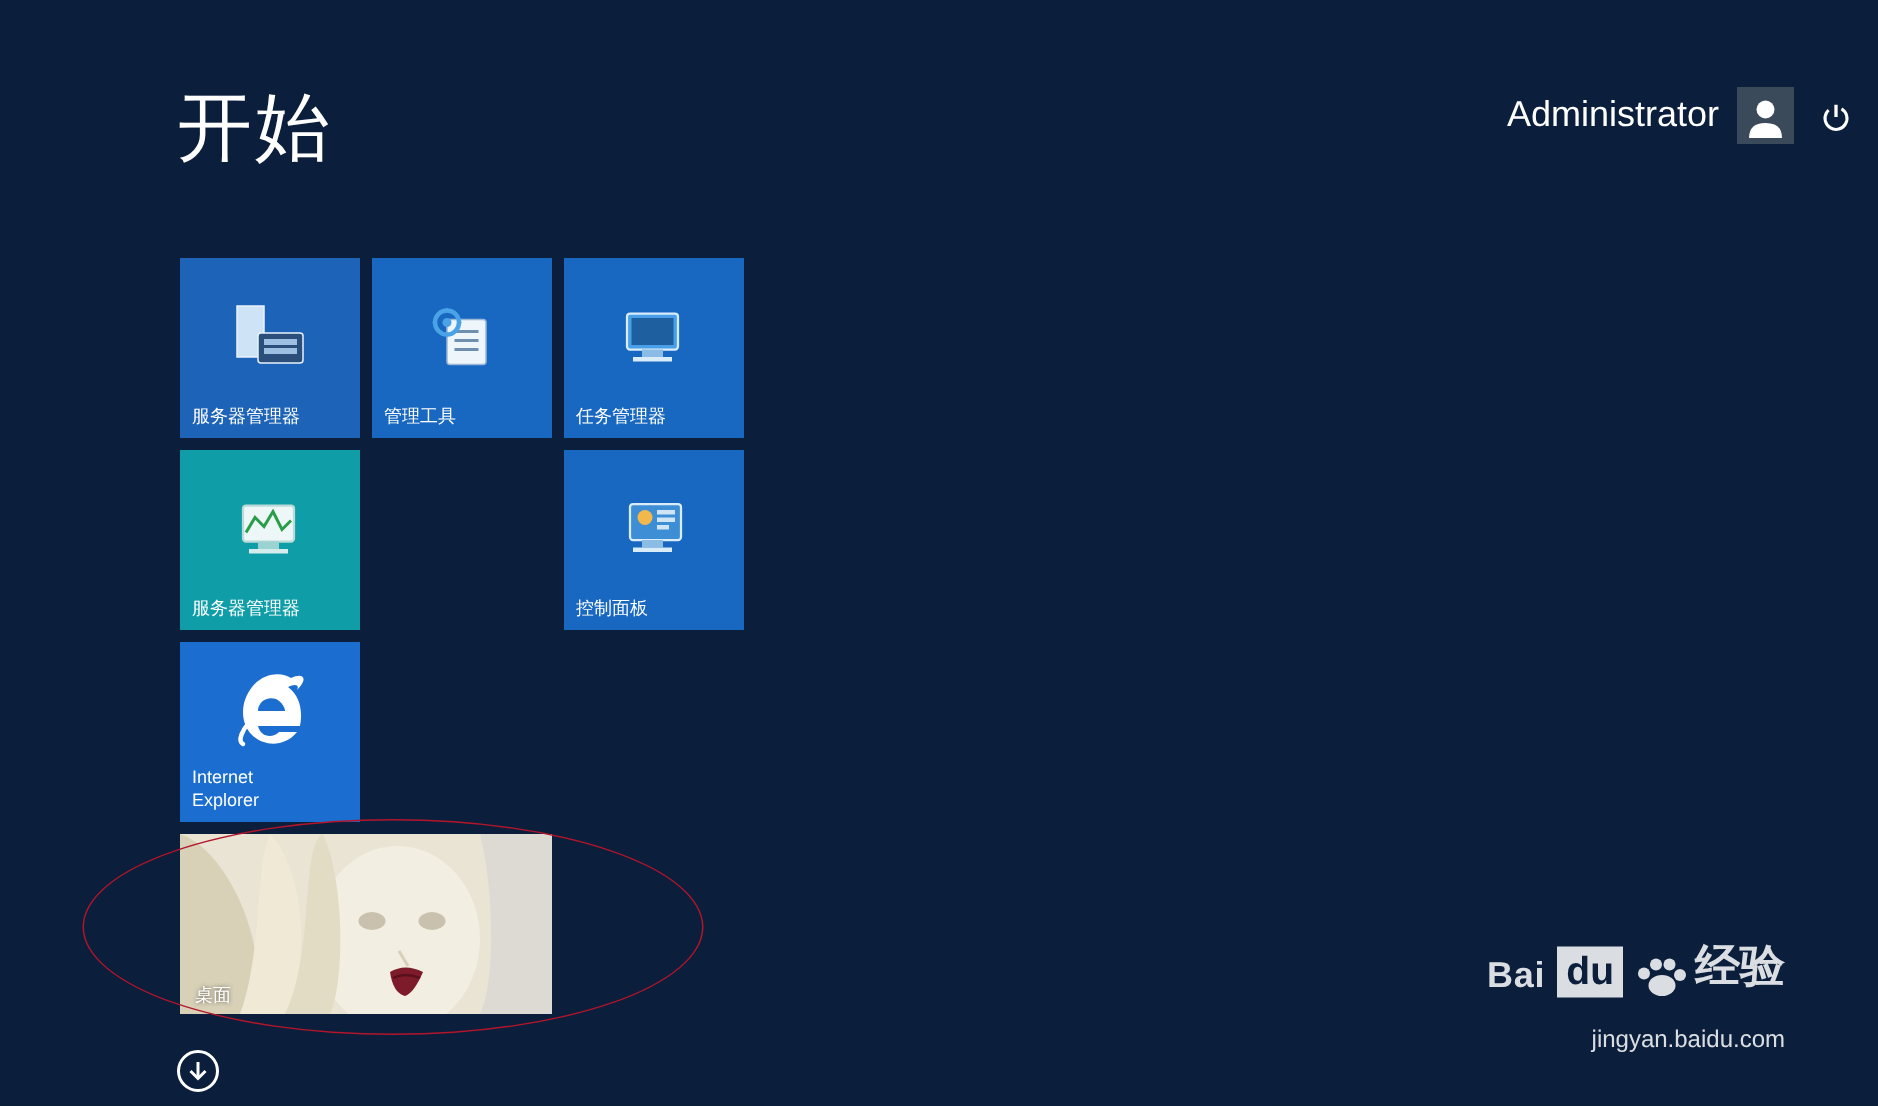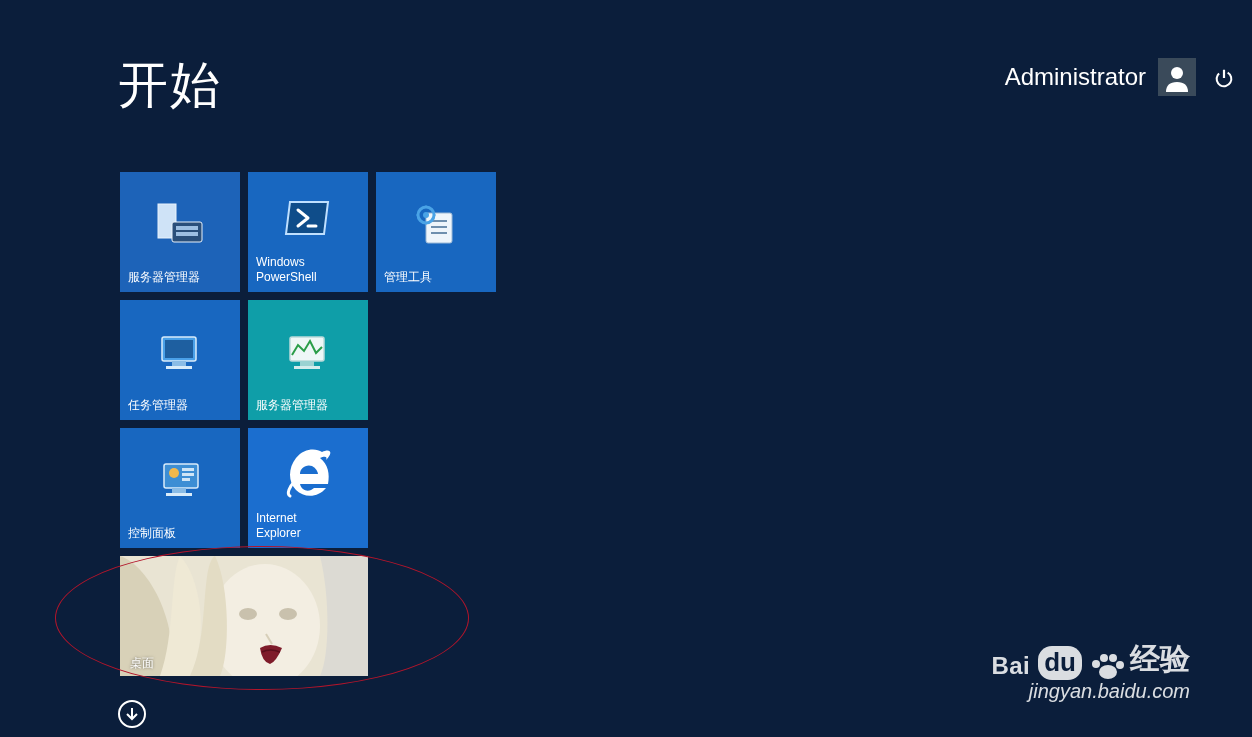--- a/index.html
+++ b/index.html
@@ -132,25 +132,25 @@
     right: 62px;
     bottom: 34px;
     text-align: right;
     opacity: .85;
     pointer-events: none;
   }
   .wm-top { display:flex; align-items:flex-end; gap:6px; justify-content:flex-end; }
   .wm-baidu { font-size: 24px; font-weight: 700; letter-spacing:.5px; }
   .wm-du {
     display:inline-flex; align-items:center; justify-content:center;
-    background:#fff; color:#0b1e3b; border-radius:14px;
+    background:#fff; color:#0b1e3b; border-radius:0;
     font-size:26px; font-weight:700; padding:1px 6px 2px 6px; margin:0 2px;text-align:center;
   }
   .wm-jingyan { font-size: 30px; font-weight:600; }
-  .wm-url { font-size: 20px; font-style: italic; margin-top:0; font-weight:500; }
+  .wm-url { font-size: 16px; margin-top:20px; font-weight:500; }
   .wm-paw { width:34px; height:28px; }
 </style>
 </head>
 <body>
 
 <div class="header">
   <div class="start-title">开始</div>
 </div>
 
 <div class="user-area">
@@ -177,31 +177,20 @@
       <svg width="56" height="50" viewBox="0 0 56 50">
         <rect x="6" y="4" width="18" height="34" fill="#cfe3f7" stroke="#e8f2fb" stroke-width="1"></rect>
         <rect x="20" y="22" width="30" height="20" rx="2" fill="#2a4f7a" stroke="#e8f2fb" stroke-width="1"></rect>
         <rect x="24" y="26" width="22" height="4" fill="#9dbfe2"></rect>
         <rect x="24" y="32" width="22" height="4" fill="#9dbfe2"></rect>
       </svg>
     </div>
     <div class="tile-label">服务器管理器</div>
   </div>
 
-  <div class="tile c-blue2">
-    <div class="tile-icon">
-      <svg width="48" height="40" viewBox="0 0 48 40">
-        <path d="M6 4 L44 4 L40 36 L2 36 Z" fill="#0f4d8a" stroke="#bfe0ff" stroke-width="2"></path>
-        <path d="M14 12 L24 20 L14 28" fill="none" stroke="#fff" stroke-width="3" stroke-linecap="round" stroke-linejoin="round"></path>
-        <line x1="24" y1="28" x2="32" y2="28" stroke="#fff" stroke-width="3" stroke-linecap="round"></line>
-      </svg>
-    </div>
-    <div class="tile-label" style="white-space:pre-line">Windows
-PowerShell</div>
-  </div>
 
   <div class="tile c-blue2">
     <div class="tile-icon">
       <svg width="48" height="44" viewBox="0 0 48 44">
         <rect x="14" y="10" width="26" height="30" rx="2" fill="#eef5fb" stroke="#9bb9d6"></rect>
         <line x1="19" y1="18" x2="35" y2="18" stroke="#6e8fae" stroke-width="2"></line>
         <line x1="19" y1="24" x2="35" y2="24" stroke="#6e8fae" stroke-width="2"></line>
         <line x1="19" y1="30" x2="35" y2="30" stroke="#6e8fae" stroke-width="2"></line>
         <circle cx="14" cy="12" r="8" fill="none" stroke="#4aa3e6" stroke-width="3"></circle>
         <circle cx="14" cy="12" r="3" fill="#4aa3e6"></circle>

